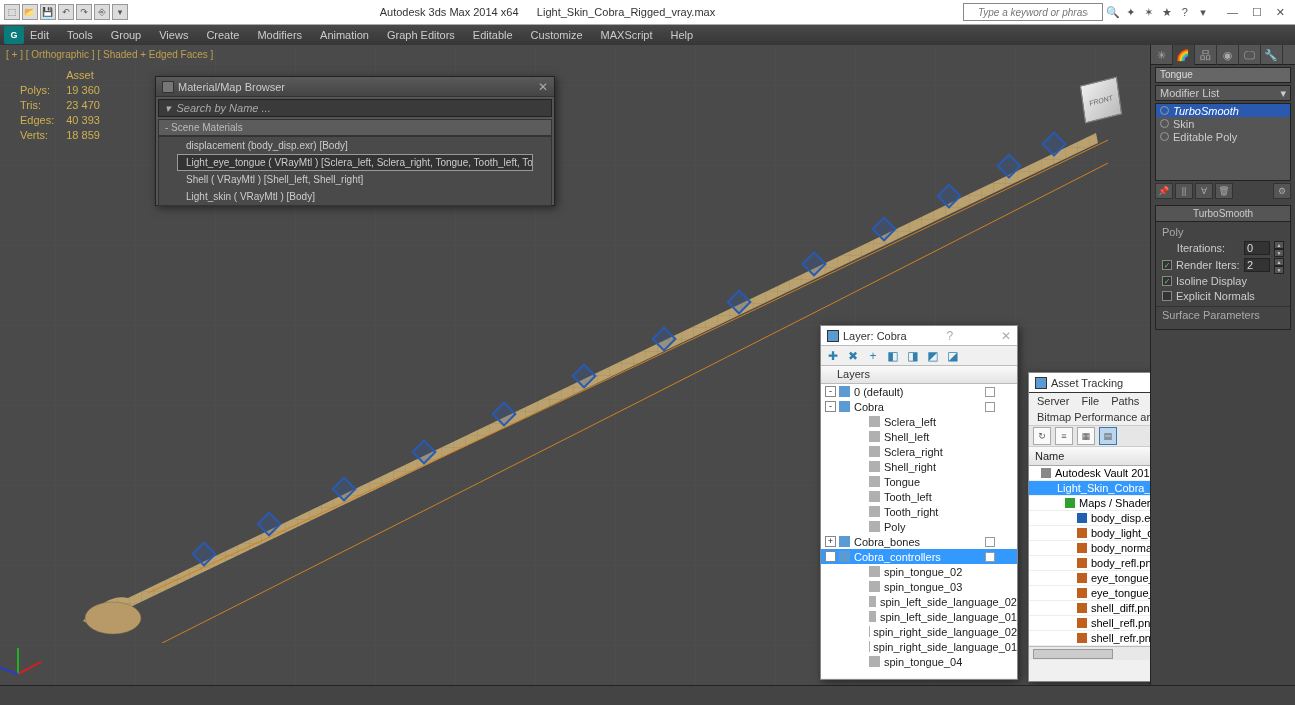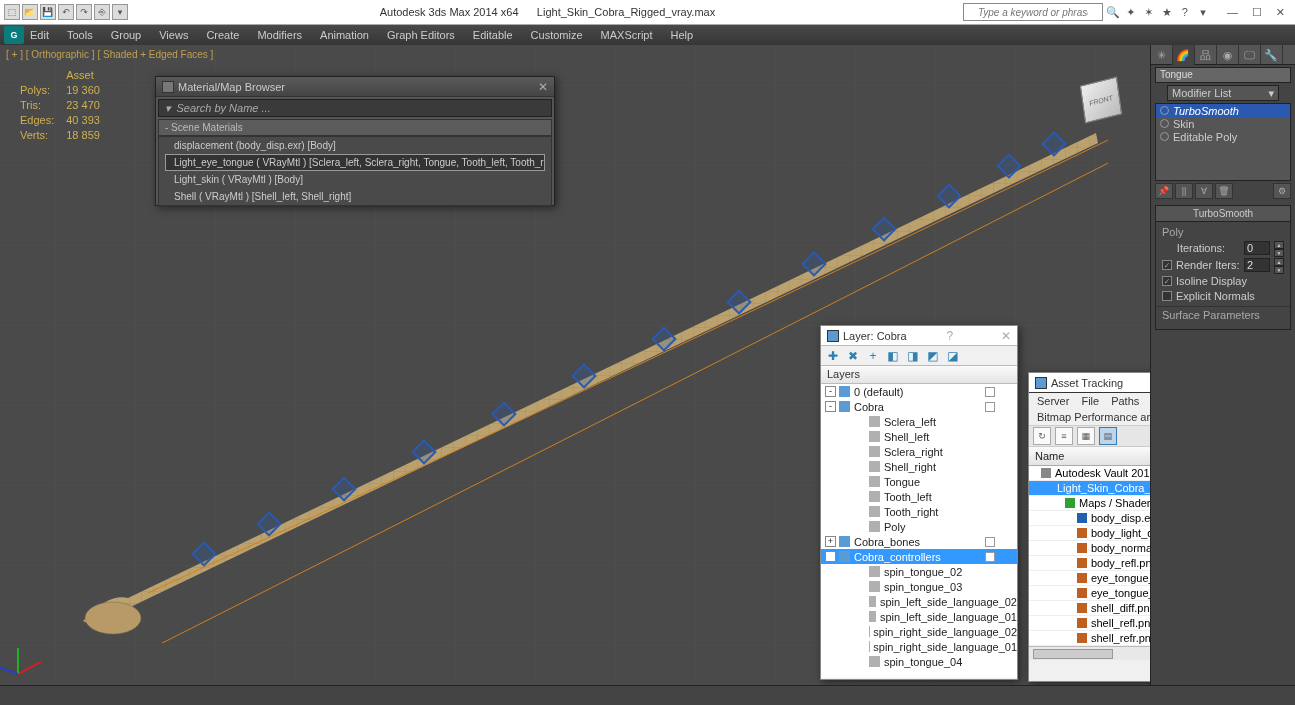--- a/index.html
+++ b/index.html
@@ -31,29 +31,29 @@
 .ax-y{background:#20b020;transform:rotate(-90deg)}
 .ax-z{background:#2040d0;transform:rotate(200deg)}
 
 .panel{position:absolute;background:#555;border:1px solid #222;box-shadow:2px 2px 8px rgba(0,0,0,.5)}
 .panel-title{height:20px;background:linear-gradient(#5a5a5a,#444);display:flex;align-items:center;gap:4px;padding:0 6px;color:#ccc;border-bottom:1px solid #333}
 .panel-title .pt-icon{width:12px;height:12px;background:#777;border:1px solid #333}
 .panel-title .pt-close{margin-left:auto;color:#aaa;cursor:pointer;font-size:12px}
 .matbrowser{left:155px;top:76px;width:400px;height:130px}
 .mat-search{height:18px;background:#3a3a3a;margin:2px;border:1px solid #222;display:flex;align-items:center;padding:0 6px;color:#aaa;font-style:italic}
 .mat-group{background:#5c5c5c;margin:0 2px;padding:2px 6px;color:#bbb;border:1px solid #333;font-size:10px}
-.mat-row{margin:0 6px;padding:2px 8px;color:#ccc;border:1px solid transparent;font-size:10px;white-space:nowrap;overflow:hidden}
+.mat-row{margin:0 18px;padding:2px 8px;color:#ccc;border:1px solid transparent;font-size:10px;white-space:nowrap;overflow:hidden}
 .mat-row.sel{background:#333;border:1px solid #999}
 .mat-list{background:#4a4a4a;margin:0 2px 2px;border:1px solid #333;max-height:80px;overflow:hidden}
 
 .layerdlg{left:820px;top:325px;width:198px;height:355px;background:#f0f0f0;border:1px solid #888}
 .layerdlg .panel-title{background:#fff;color:#333;border-bottom:1px solid #bbb}
 .layer-tools{height:20px;background:#f0f0f0;display:flex;gap:4px;padding:2px 4px;border-bottom:1px solid #bbb}
 .lt-btn{width:16px;height:16px;display:flex;align-items:center;justify-content:center;color:#3080b0;font-size:12px}
-.layer-hdr{height:18px;background:linear-gradient(#fafafa,#e4e4e4);border-bottom:1px solid #bbb;padding:2px 6px;color:#333}
+.layer-hdr{height:18px;background:linear-gradient(#fafafa,#e4e4e4);border-bottom:1px solid #bbb;padding:2px 16px;color:#333}
 .layer-list{overflow-y:scroll;height:294px;background:#fff}
 .layer-row{height:15px;display:flex;align-items:center;color:#222;padding-left:4px;white-space:nowrap}
 .layer-row .exp{width:11px;height:11px;border:1px solid #888;margin-right:3px;display:flex;align-items:center;justify-content:center;font-size:9px;line-height:1;background:#fff}
 .layer-row .lyr-icon{width:11px;height:11px;margin-right:4px;display:inline-block}
 .ico-layer{background:#5a9bd4}
 .ico-obj{background:#b0b0b0}
 .layer-row.ind2{padding-left:48px}
 .layer-row.sel{background:#3399ff;color:#fff}
 .layer-chk{margin-left:auto;margin-right:22px;width:10px;height:10px;border:1px solid #999;background:#fff}
 
@@ -82,21 +82,21 @@
 .fi-exr{background:#2060b0}
 .fi-png{background:#c06020}
 .at-scroll{height:14px;background:#e8e8e8;border-top:1px solid #bbb;display:flex;align-items:center}
 .at-scroll .thumb{width:80px;height:10px;background:#ccc;border:1px solid #999;margin-left:4px}
 
 .cmdpanel{position:absolute;right:0;top:45px;width:145px;bottom:20px;background:#444;color:#ccc;border-left:1px solid #222}
 .cp-tabs{height:20px;display:flex;background:#555;border-bottom:1px solid #222}
 .cp-tab{width:22px;height:20px;display:flex;align-items:center;justify-content:center;border-right:1px solid #333;font-size:11px;color:#aaa}
 .cp-tab.on{background:#444;color:#ffb040}
 .cp-name{height:16px;background:#666;border:1px solid #222;margin:2px 4px;padding:1px 4px;color:#ddd;font-size:10px}
-.cp-drop{height:16px;background:#555;border:1px solid #222;margin:2px 16px;padding:1px 4px;display:flex;justify-content:space-between;align-items:flex-start;font-size:10px}
+.cp-drop{height:16px;background:#555;border:1px solid #222;margin:2px 4px;padding:1px 4px;display:flex;justify-content:space-between;align-items:flex-start;font-size:10px}
 .mod-stack{margin:2px 4px;border:1px solid #222;background:#555;height:78px}
 .mod-row{height:13px;display:flex;align-items:center;gap:4px;padding:0 4px;font-size:10px}
 .mod-row.sel{background:#2a5ab0;color:#fff}
 .mod-eye{width:9px;height:9px;border:1px solid #999;border-radius:50%}
 .mod-toolbar{height:18px;margin:2px 4px;display:flex;gap:2px}
 .mod-tbtn{width:18px;height:16px;background:#555;border:1px solid #333;display:flex;align-items:center;justify-content:center;font-size:9px;color:#aaa}
 .rollout{margin:4px 4px 0;border:1px solid #222;background:#444}
 .ro-title{text-align:center;background:#555;color:#ccc;font-size:10px;padding:2px;border-bottom:1px solid #222}
 .ro-body{padding:4px 6px;font-size:10px;color:#ccc}
 .ro-row{display:flex;align-items:center;gap:4px;margin-bottom:3px}
@@ -236,22 +236,22 @@
     <span class="pt-close">✕</span>
   </div>
   <div class="mat-search">
     <span style="margin-right:6px">▾</span>
     <span>Search by Name ...</span>
   </div>
   <div class="mat-group">- Scene Materials</div>
   <div class="mat-list" id="matlist">
       <div class="mat-row">displacement (body_disp.exr)  [Body]</div>
       <div class="mat-row sel">Light_eye_tongue  ( VRayMtl )  [Sclera_left, Sclera_right, Tongue, Tooth_left, Tooth_right]</div>
+      <div class="mat-row">Shell  ( VRayMtl )  [Shell_left, Shell_right]</div>
       <div class="mat-row">Light_skin  ( VRayMtl )  [Body]</div>
-      <div class="mat-row">Shell  ( VRayMtl )  [Shell_left, Shell_right]</div>
     </div>
 </div>
 
 <div class="panel layerdlg">
   <div class="panel-title">
     <span class="pt-icon" style="background:#5a9bd4"></span>
     <span>Layer: Cobra</span>
     <span class="pt-close" style="margin-left:auto;margin-right:8px">?</span>
     <span class="pt-close">✕</span>
   </div>

